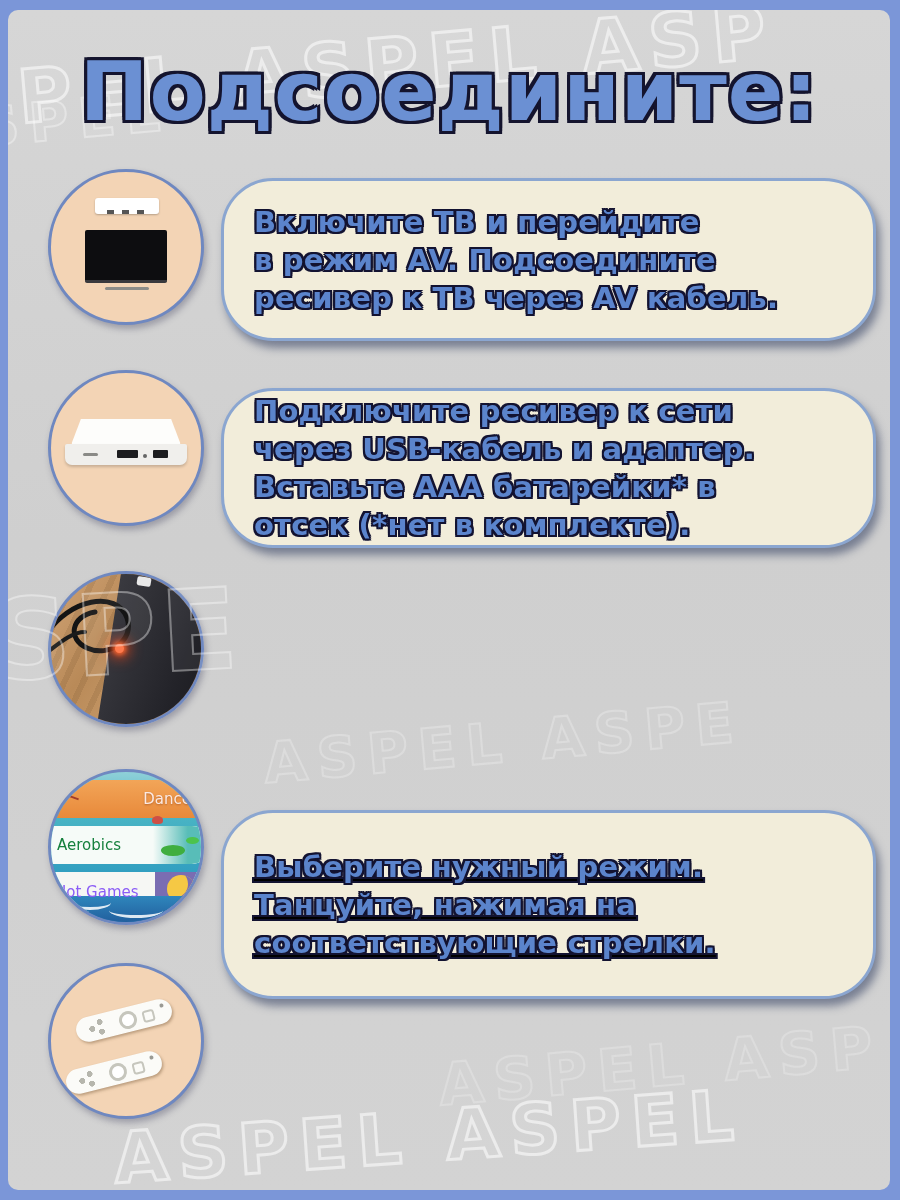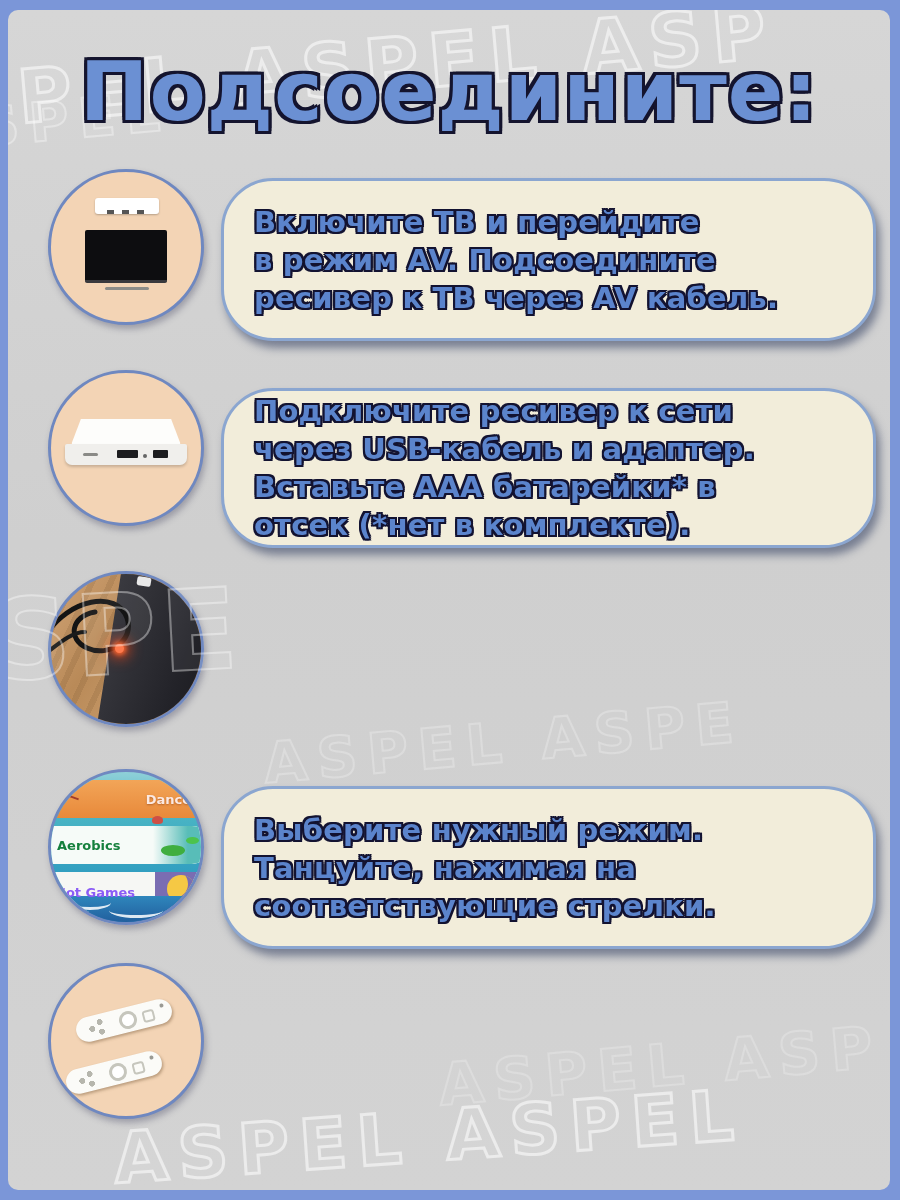--- a/index.html
+++ b/index.html
@@ -41,21 +41,21 @@
   
   .card{
     position:absolute;left:213px;width:655px;box-sizing:border-box;z-index:3;
     background:#f2edda;border:3px solid #8ba6d0;border-radius:52px;
     box-shadow:4px 7px 9px rgba(47,60,95,.55);
     display:flex;align-items:center;padding:0 16px 0 30px;
   }
   .card1{top:168px;height:163px;}
   .card2{top:358px;height:160px;margin-top:20px;}
   .card3{top:560px;height:158px;}
-  .card4{top:776px;height:163px;}
+  .card4{top:800px;height:189px;text-decoration:underline;}
   .card5{top:950px;height:164px;}
   .steptext{
     font-size:29px;font-weight:bold;line-height:38px;letter-spacing:.2px;
     color:#5b84cc;white-space:pre-line;
     text-shadow:
       -2px -2px 0 #131331, 0 -2px 0 #131331, 2px -2px 0 #131331,
       -2px 0 0 #131331, 2px 0 0 #131331,
       -2px 2px 0 #131331, 0 2px 0 #131331, 2px 2px 0 #131331;
   }
   
@@ -92,21 +92,21 @@
         background:linear-gradient(100deg,#3b3b41 0%,#232329 55%,#141418 100%);
         transform:rotate(9deg);}
   .tab3{left:86px;top:3px;width:14px;height:9px;background:#e9e9e9;border-radius:2px;
         transform:rotate(9deg);z-index:2;}
   .cable3{left:0;top:0;z-index:2;}
   .led3{left:64px;top:70px;width:9px;height:9px;border-radius:50%;background:#ff7a4d;z-index:3;
         box-shadow:0 0 14px 5px rgba(255,70,20,.8),0 0 4px 2px rgba(255,130,70,.9);}
   
   .circ4{background:linear-gradient(180deg,#8fd0d8 0%,#49b4c4 30%,#2f9cc0 72%,#2574b0 100%);}
   .band{border-radius:20px;display:flex;align-items:center;box-sizing:border-box;overflow:hidden;}
-  .band .lbl{position:static;font-size:13px;font-weight:bold;z-index:2;}
+  .band .lbl{position:static;font-size:15px;font-weight:normal;z-index:2;}
   .band-dance{top:8px;left:-16px;width:184px;height:38px;justify-content:flex-end;
         padding-right:28px;background:linear-gradient(180deg,#f2a558,#e8893a);}
   .band-dance .lbl{color:#fbe9e2;text-shadow:0 1px 2px rgba(150,70,25,.6);}
   .bird{left:16px;top:11px;width:14px;height:2px;background:#a23c2a;transform:rotate(-25deg);}
   .bird.b2{left:30px;top:16px;transform:rotate(20deg);}
   .band-aero{top:54px;left:-18px;width:178px;height:38px;padding-left:24px;background:#f6fbf8;}
   .band-aero .lbl{color:#15803d;}
   .aero-right{right:0;top:0;bottom:0;width:58px;border-radius:0 20px 20px 0;
         background:linear-gradient(90deg,rgba(88,189,184,0),#58bdb8 60%);}
   .pad-a{right:26px;top:19px;width:24px;height:11px;background:#3fae3f;border-radius:50%;}

